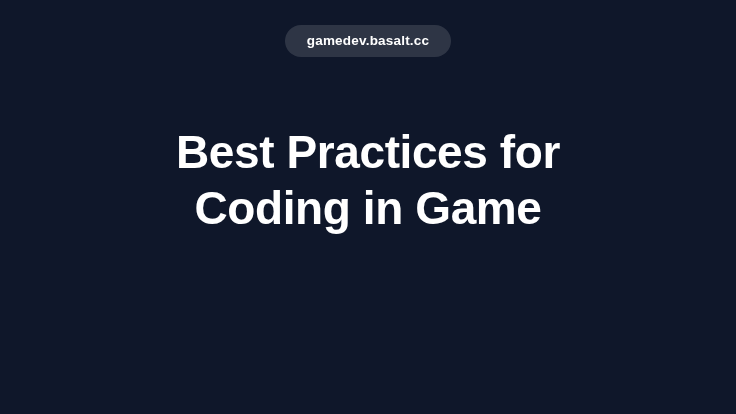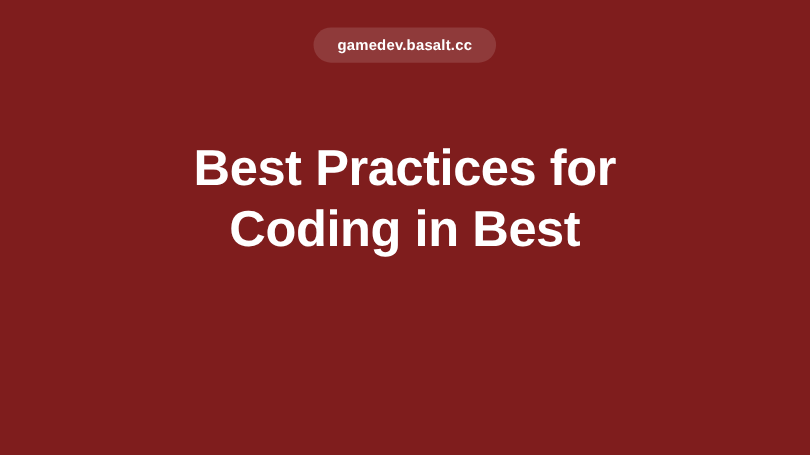--- a/index.html
+++ b/index.html
@@ -12,21 +12,21 @@
     height: 414px;
     overflow: hidden;
     font-family: "Liberation Sans", sans-serif;
     background: #3498db;
   }
 
   #poster {
     position: relative;
     width: 736px;
     height: 414px;
-    background: #7f1d1d;
+    background: #0f172a;
     box-sizing: border-box;
     display: flex;
     flex-direction: column;
     align-items: center;
   }
 
   
   #badge-row {
     position: absolute;
     top: 25px;
@@ -82,16 +82,16 @@
 <div id="poster">
 
   <div id="badge-row">
     <div id="site-badge">
       <span id="site-badge-label">gamedev.basalt.cc</span>
     </div>
   </div>
 
   <div id="headline-block">
     <div class="headline-line">Best Practices for</div>
-    <div class="headline-line">Coding in Best</div>
+    <div class="headline-line">Coding in Game</div>
   </div>
 
 </div>
 
 </body></html>

